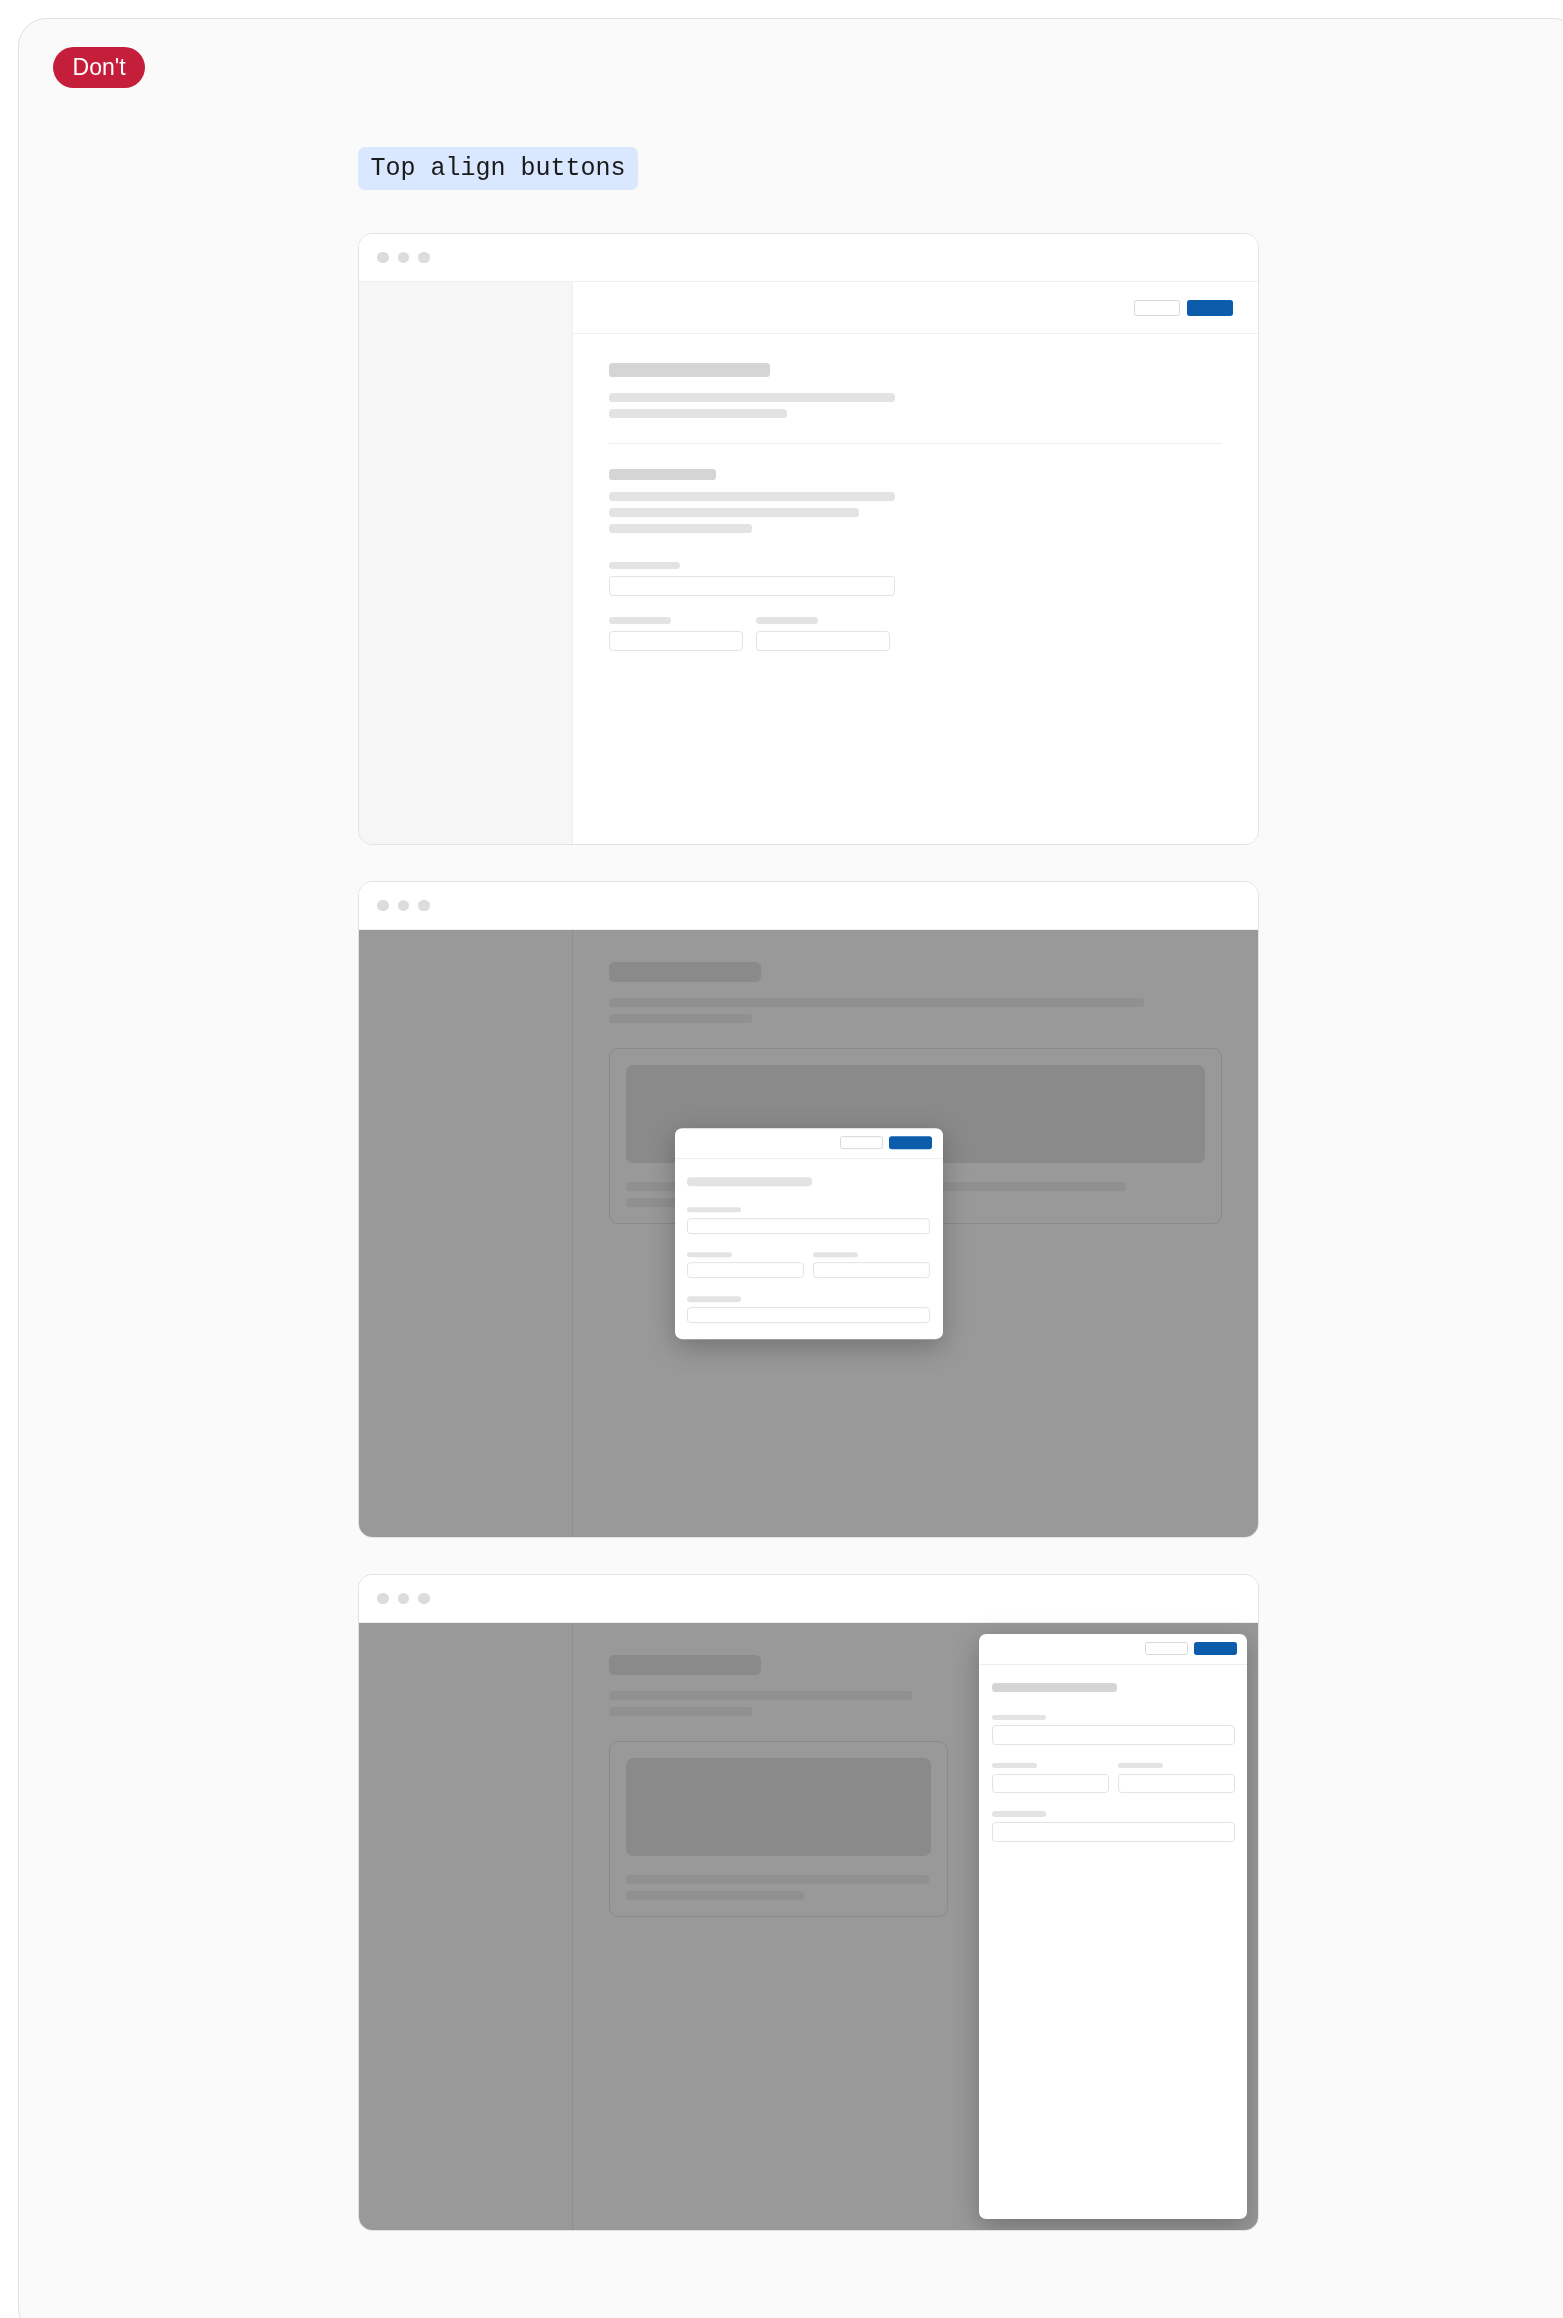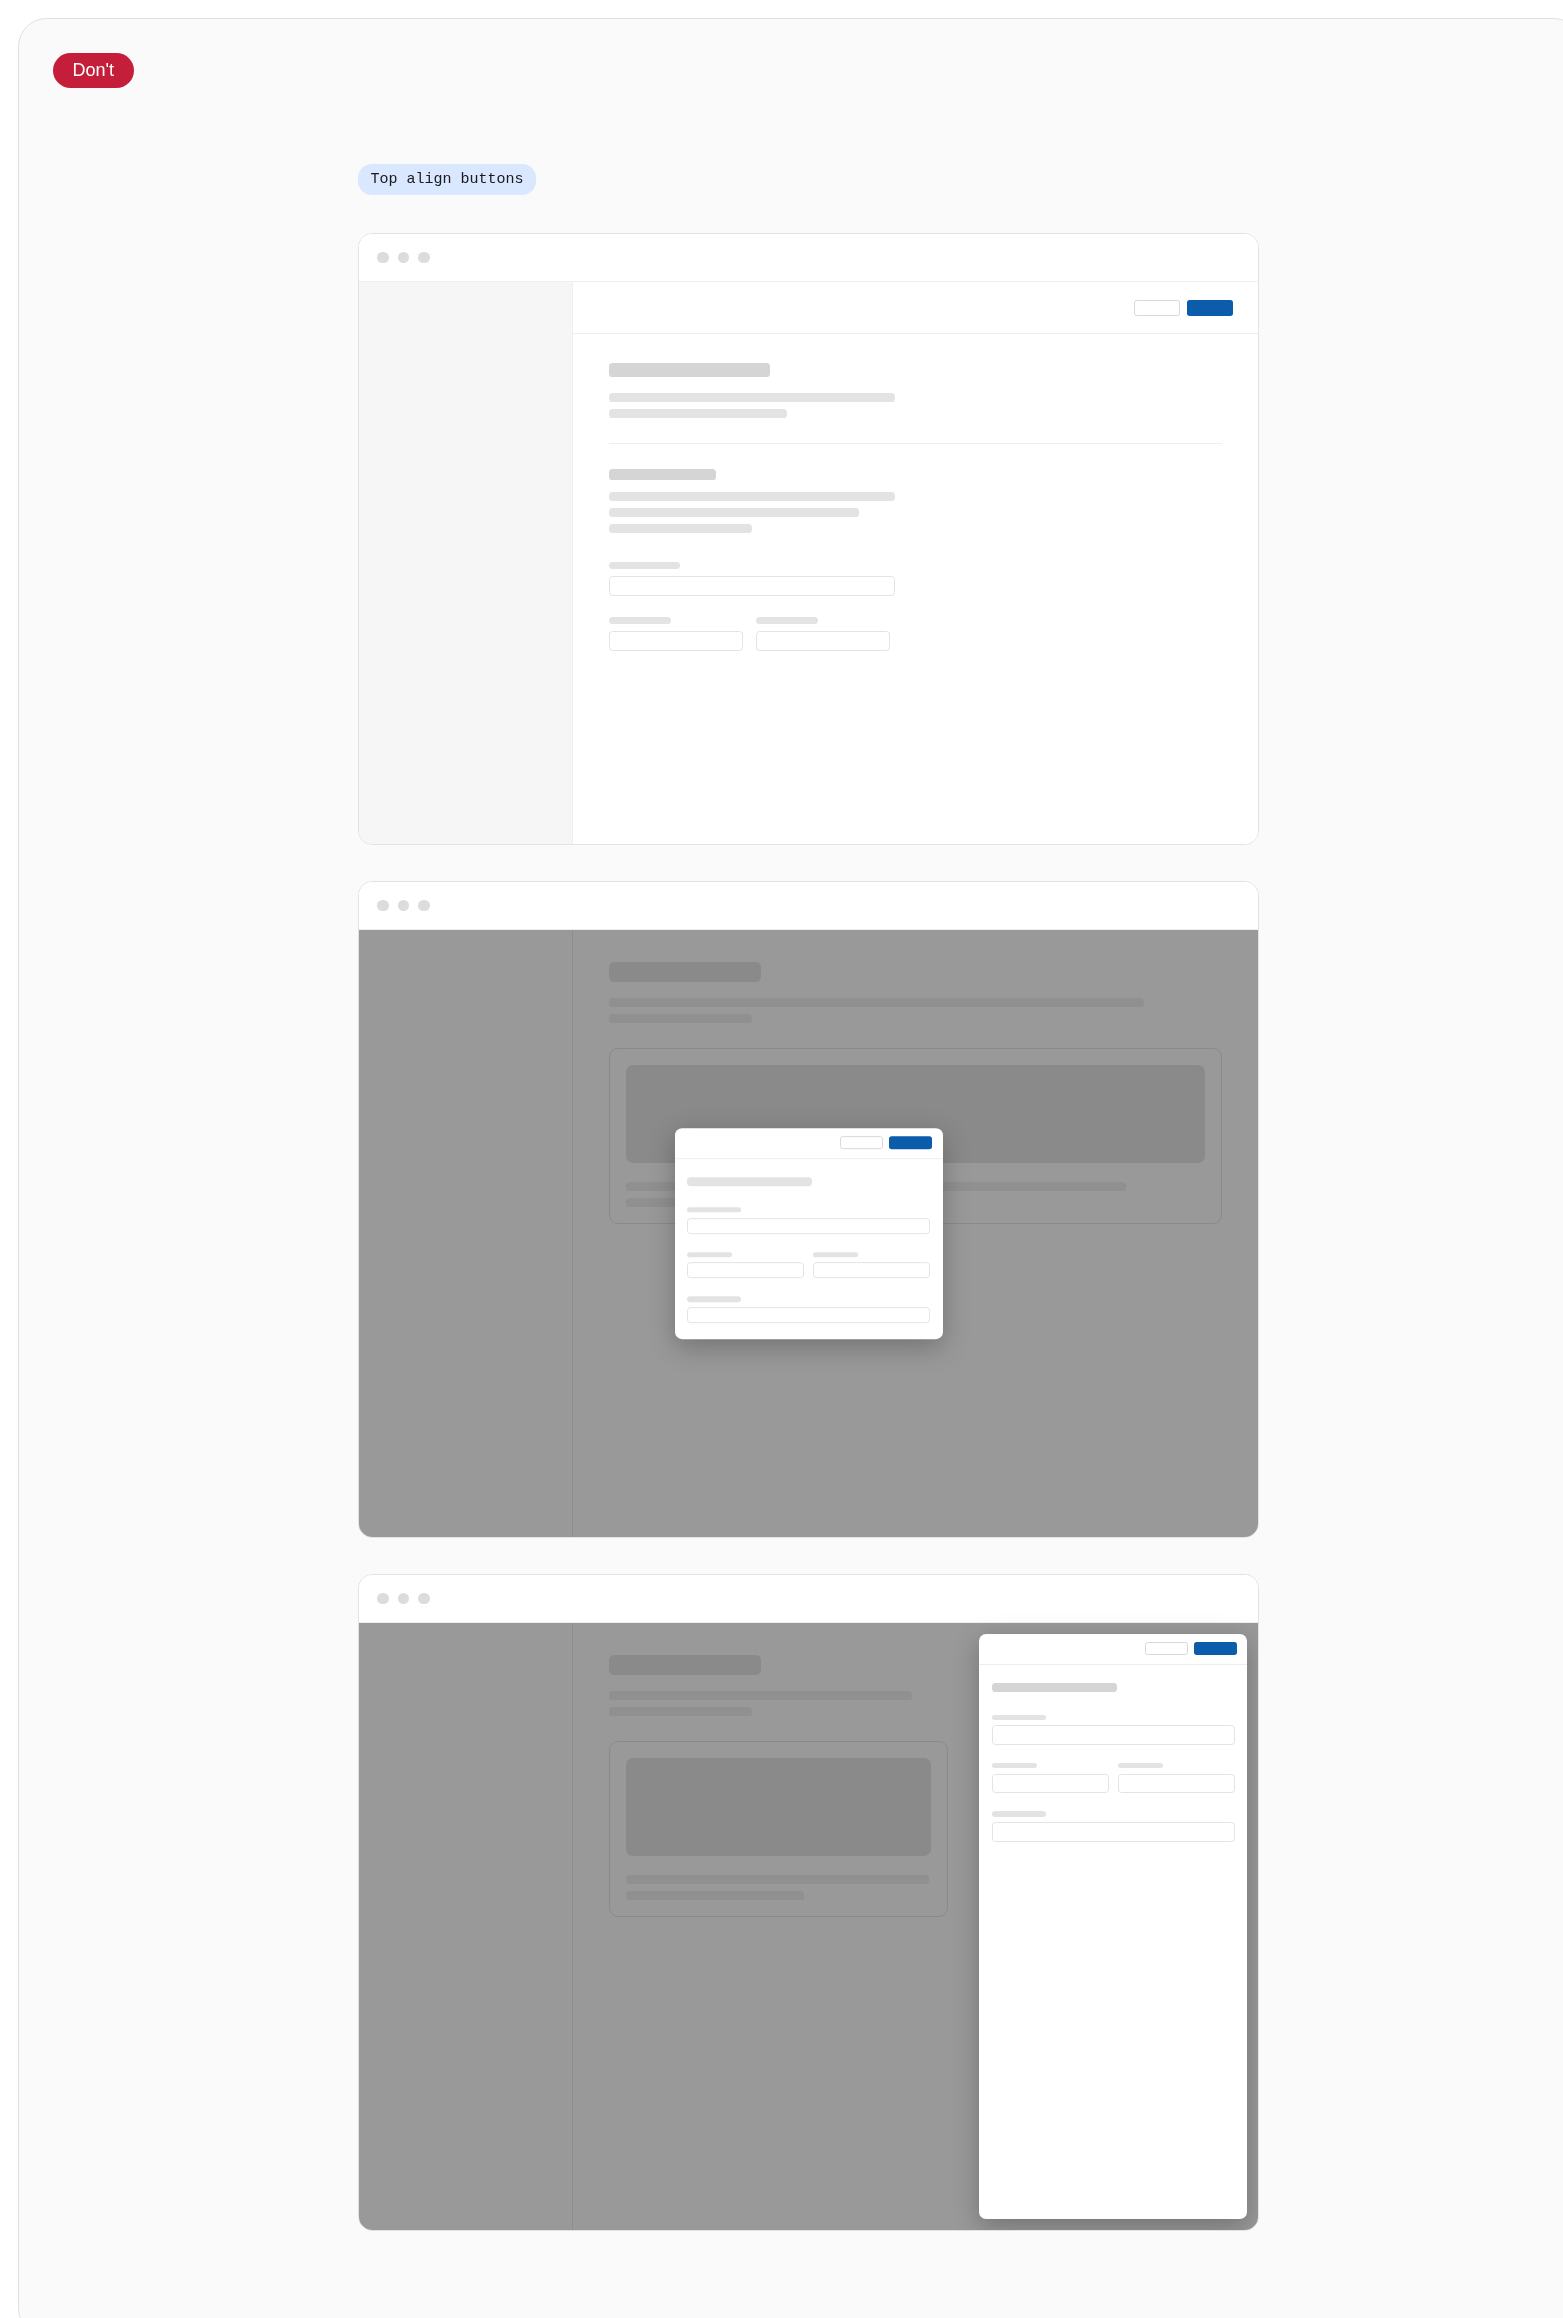--- a/index.html
+++ b/index.html
@@ -12,39 +12,39 @@
     width: 1564px;
     height: 2319px;
     background: #fafafa;
     border: 1.8px solid #e0e0e0;
     border-radius: 28.6px;
     position: relative;
     overflow: hidden;
   }
   .badge-dont {
     position: absolute;
-    top: 34px;
+    top: 28px;
     left: 34px;
     background: #c41e3a;
     color: #ffffff;
-    font-size: 18px;
+    font-size: 23px;
     font-weight: 500;
     padding: 7.1px 19.6px;
     border-radius: 892px;
   }
   .caption {
     position: absolute;
-    top: 145px;
+    top: 128px;
     left: 339px;
     background: #d9e7ff;
     color: #1a1a1a;
     font-family: "SFMono-Regular", Consolas, "Liberation Mono", Menlo, monospace;
-    font-size: 15px;
+    font-size: 25px;
     padding: 7.1px 12.5px;
-    border-radius: 14px;
+    border-radius: 7px;
   }
   .stack {
     position: absolute;
     top: 214px;
     left: 339px;
     width: 901px;
     display: flex;
     flex-direction: column;
     gap: 36px;
   }

